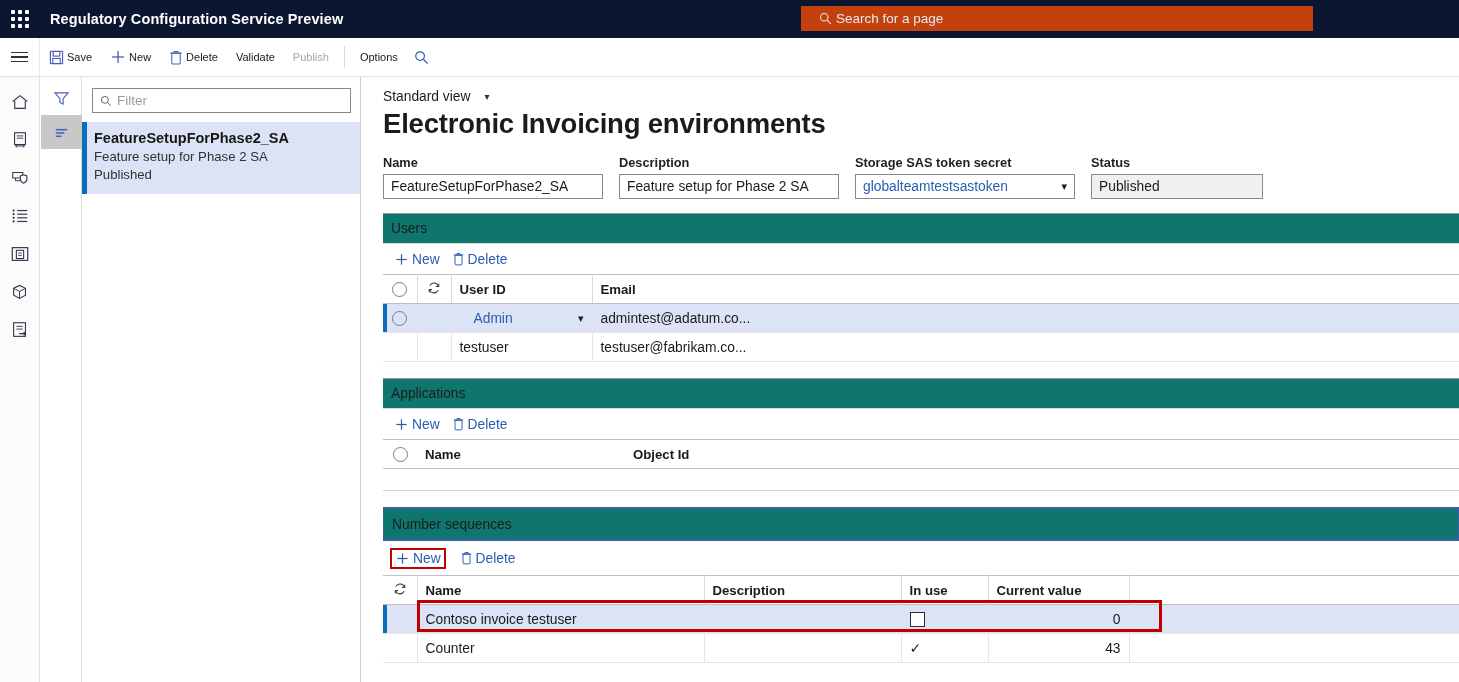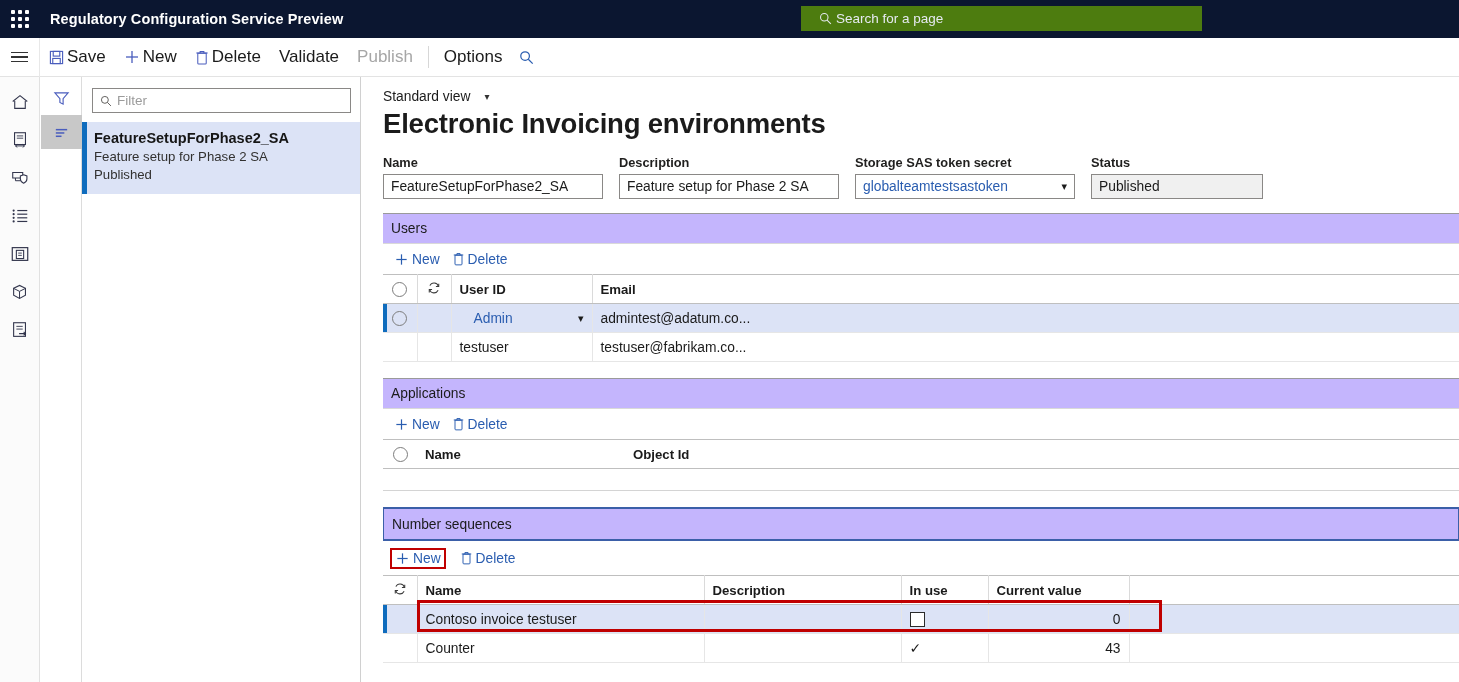--- a/index.html
+++ b/index.html
@@ -34,22 +34,22 @@
   #app-title {
     color: #ffffff;
     font-size: 14.5px;
     font-weight: bold;
     margin-left: 10px;
     letter-spacing: 0.1px;
     white-space: nowrap;
   }
   #header-search {
     position: absolute; left: 801px; top: 6px;
-    width: 401px; height: 25px;
-    background: #4d7c0f;
+    width: 512px; height: 25px;
+    background: #c2410c;
     border: none;
     display: flex; align-items: center;
     cursor: text;
   }
   #header-search .sicon {
     margin-left: 18px; margin-right: 4px;
     color: #dfe4ee; font-size: 14px;
     display: flex; align-items: center;
   }
   #header-search .sph { color: #e6eaf2; font-size: 13.5px; white-space: nowrap; }
@@ -65,21 +65,21 @@
   #hamburger {
     width: 40px; height: 39px;
     display: flex; flex-direction: column; align-items: center; justify-content: center;
     gap: 3px; cursor: pointer;
     border-right: 1px solid #e8e8e8;
   }
   #hamburger i { display: block; width: 17px; height: 1.5px; background: #333; }
   .cmd-btn {
     display: flex; align-items: center;
     height: 39px; padding: 0 9px;
-    font-size: 17px; color: #1b1b1b;
+    font-size: 11px; color: #1b1b1b;
     cursor: pointer; white-space: nowrap;
   }
   .cmd-btn.disabled { color: #a6a6a6; cursor: default; }
   .cmd-ico { margin-right: 3px; display: flex; align-items: center; color: #4a5dbd; }
   .cmd-sep { width: 1px; height: 22px; background: #d7d7d7; margin: 0 6px; }
   #cmd-search-icon {
     display:flex; align-items:center; justify-content:center;
     width: 30px; height: 39px; color: #2a5db0; cursor: pointer; font-size: 15px;
   }
 
@@ -193,21 +193,21 @@
 
   
   .section { margin-left: 21px; margin-top: 14px; }
   .section-head {
     height: 31px;
     border-top: 1px solid #9a9a9a;
     border-bottom: 1px solid #d9d9d9;
     display: flex; align-items: center;
     font-size: 13.8px; color: #1b1b1b;
     padding-left: 8px;
-    background: #c4b5fd;
+    background: #0f766e;
     cursor: pointer;
   }
   .section-head.focused {
     border: 1px solid #3b5fa8;
     border-top-width: 2px; border-bottom-width: 2px;
     height: 34px;
   }
   .grid-toolbar {
     display: flex; align-items: center;
     height: 30px; padding-left: 7px;

